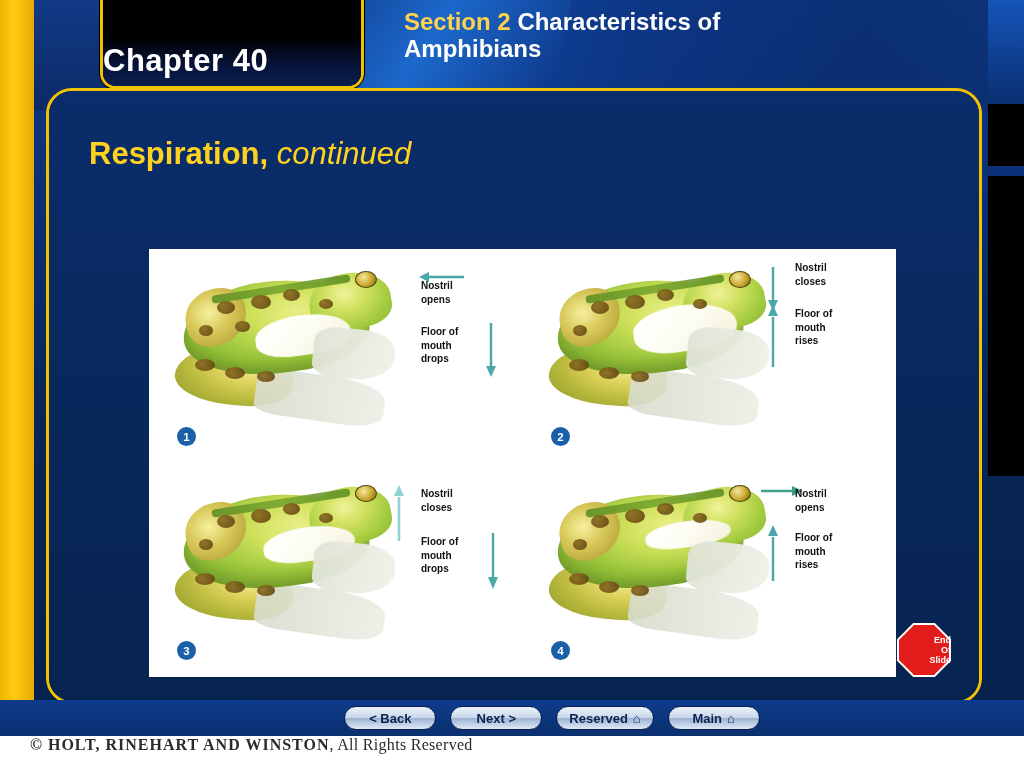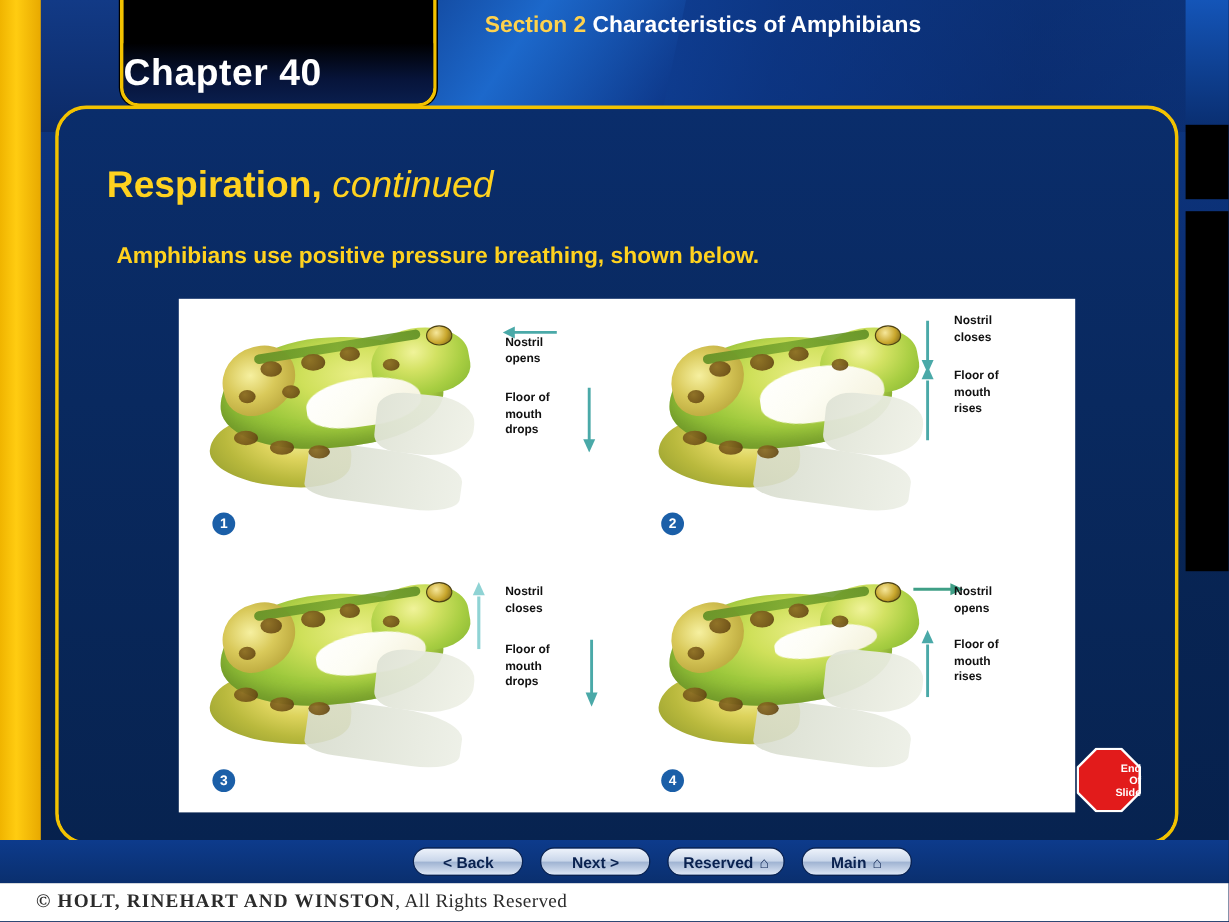--- a/index.html
+++ b/index.html
@@ -54,21 +54,21 @@
     position:absolute;inset:0;
     background:linear-gradient(180deg,#000000 0%,#07143a 60%,#0a1e4d 100%);
     border-radius:0 0 13px 13px;
     display:flex;align-items:center;justify-content:flex-start;margin-top:36px;
   }
   .chapter-title{
     color:#ffffff;font-size:31px;font-weight:bold;letter-spacing:.5px;
   }
   .section-head{
     position:absolute;left:404px;top:8px;width:420px;
-    color:#ffffff;font-size:19px;font-weight:bold;line-height:27px;
+    color:#ffffff;font-size:24px;font-weight:bold;line-height:27px;
   }
   .section-head .sec-num{color:#ffd24d;}
   .section-head .sec-rest{font-weight:bold;}
   
   .content-panel{
     position:absolute;left:46px;top:88px;width:930px;height:610px;
     background:#0a2a63;
     border:3px solid #f2c200;
     border-radius:26px;
   }
@@ -199,21 +199,21 @@
     min-width:92px;height:24px;border-radius:12px;
     background:linear-gradient(180deg,#eef3fb 0%,#c9d6ea 48%,#9fb3d2 52%,#dfe8f6 100%);
     border:1px solid #0a2250;
     color:#0a2250;font-size:13px;font-weight:bold;
     display:flex;align-items:center;justify-content:center;gap:5px;
     padding:0 12px;box-sizing:border-box;
   }
   
   .footer{
     position:absolute;left:0;bottom:0;width:1024px;height:32px;
-    background:#ffffff;display:flex;align-items:center;
+    background:#ffffff;display:flex;align-items:flex-start;
   }
   .footer .f-txt{
     margin-left:30px;font-size:16px;color:#2b2b2b;letter-spacing:.3px;
   }
   .footer .f-bold{font-weight:bold;font-family:"Liberation Serif", serif;letter-spacing:1px;}
   .footer .f-rest{font-family:"Liberation Serif", serif;}
 </style>
 </head>
 <body>
 
@@ -239,21 +239,20 @@
   </div>
 
   <div class="content-panel">
     <div class="content-inner">
 
       <div class="heading">
         <span>Respiration,</span>
         <span class="cont">continued</span>
       </div>
 
-      <div class="subheading">Amphibians use positive pressure breathing, shown below.</div>
 
       <div class="figure">
 
         <div class="panel p1">
           <div class="frog">
             <div class="thigh"></div>
             <div class="foot-back"></div>
             <div class="body"></div>
             <div class="armspot"></div>
             <div class="head"></div>

